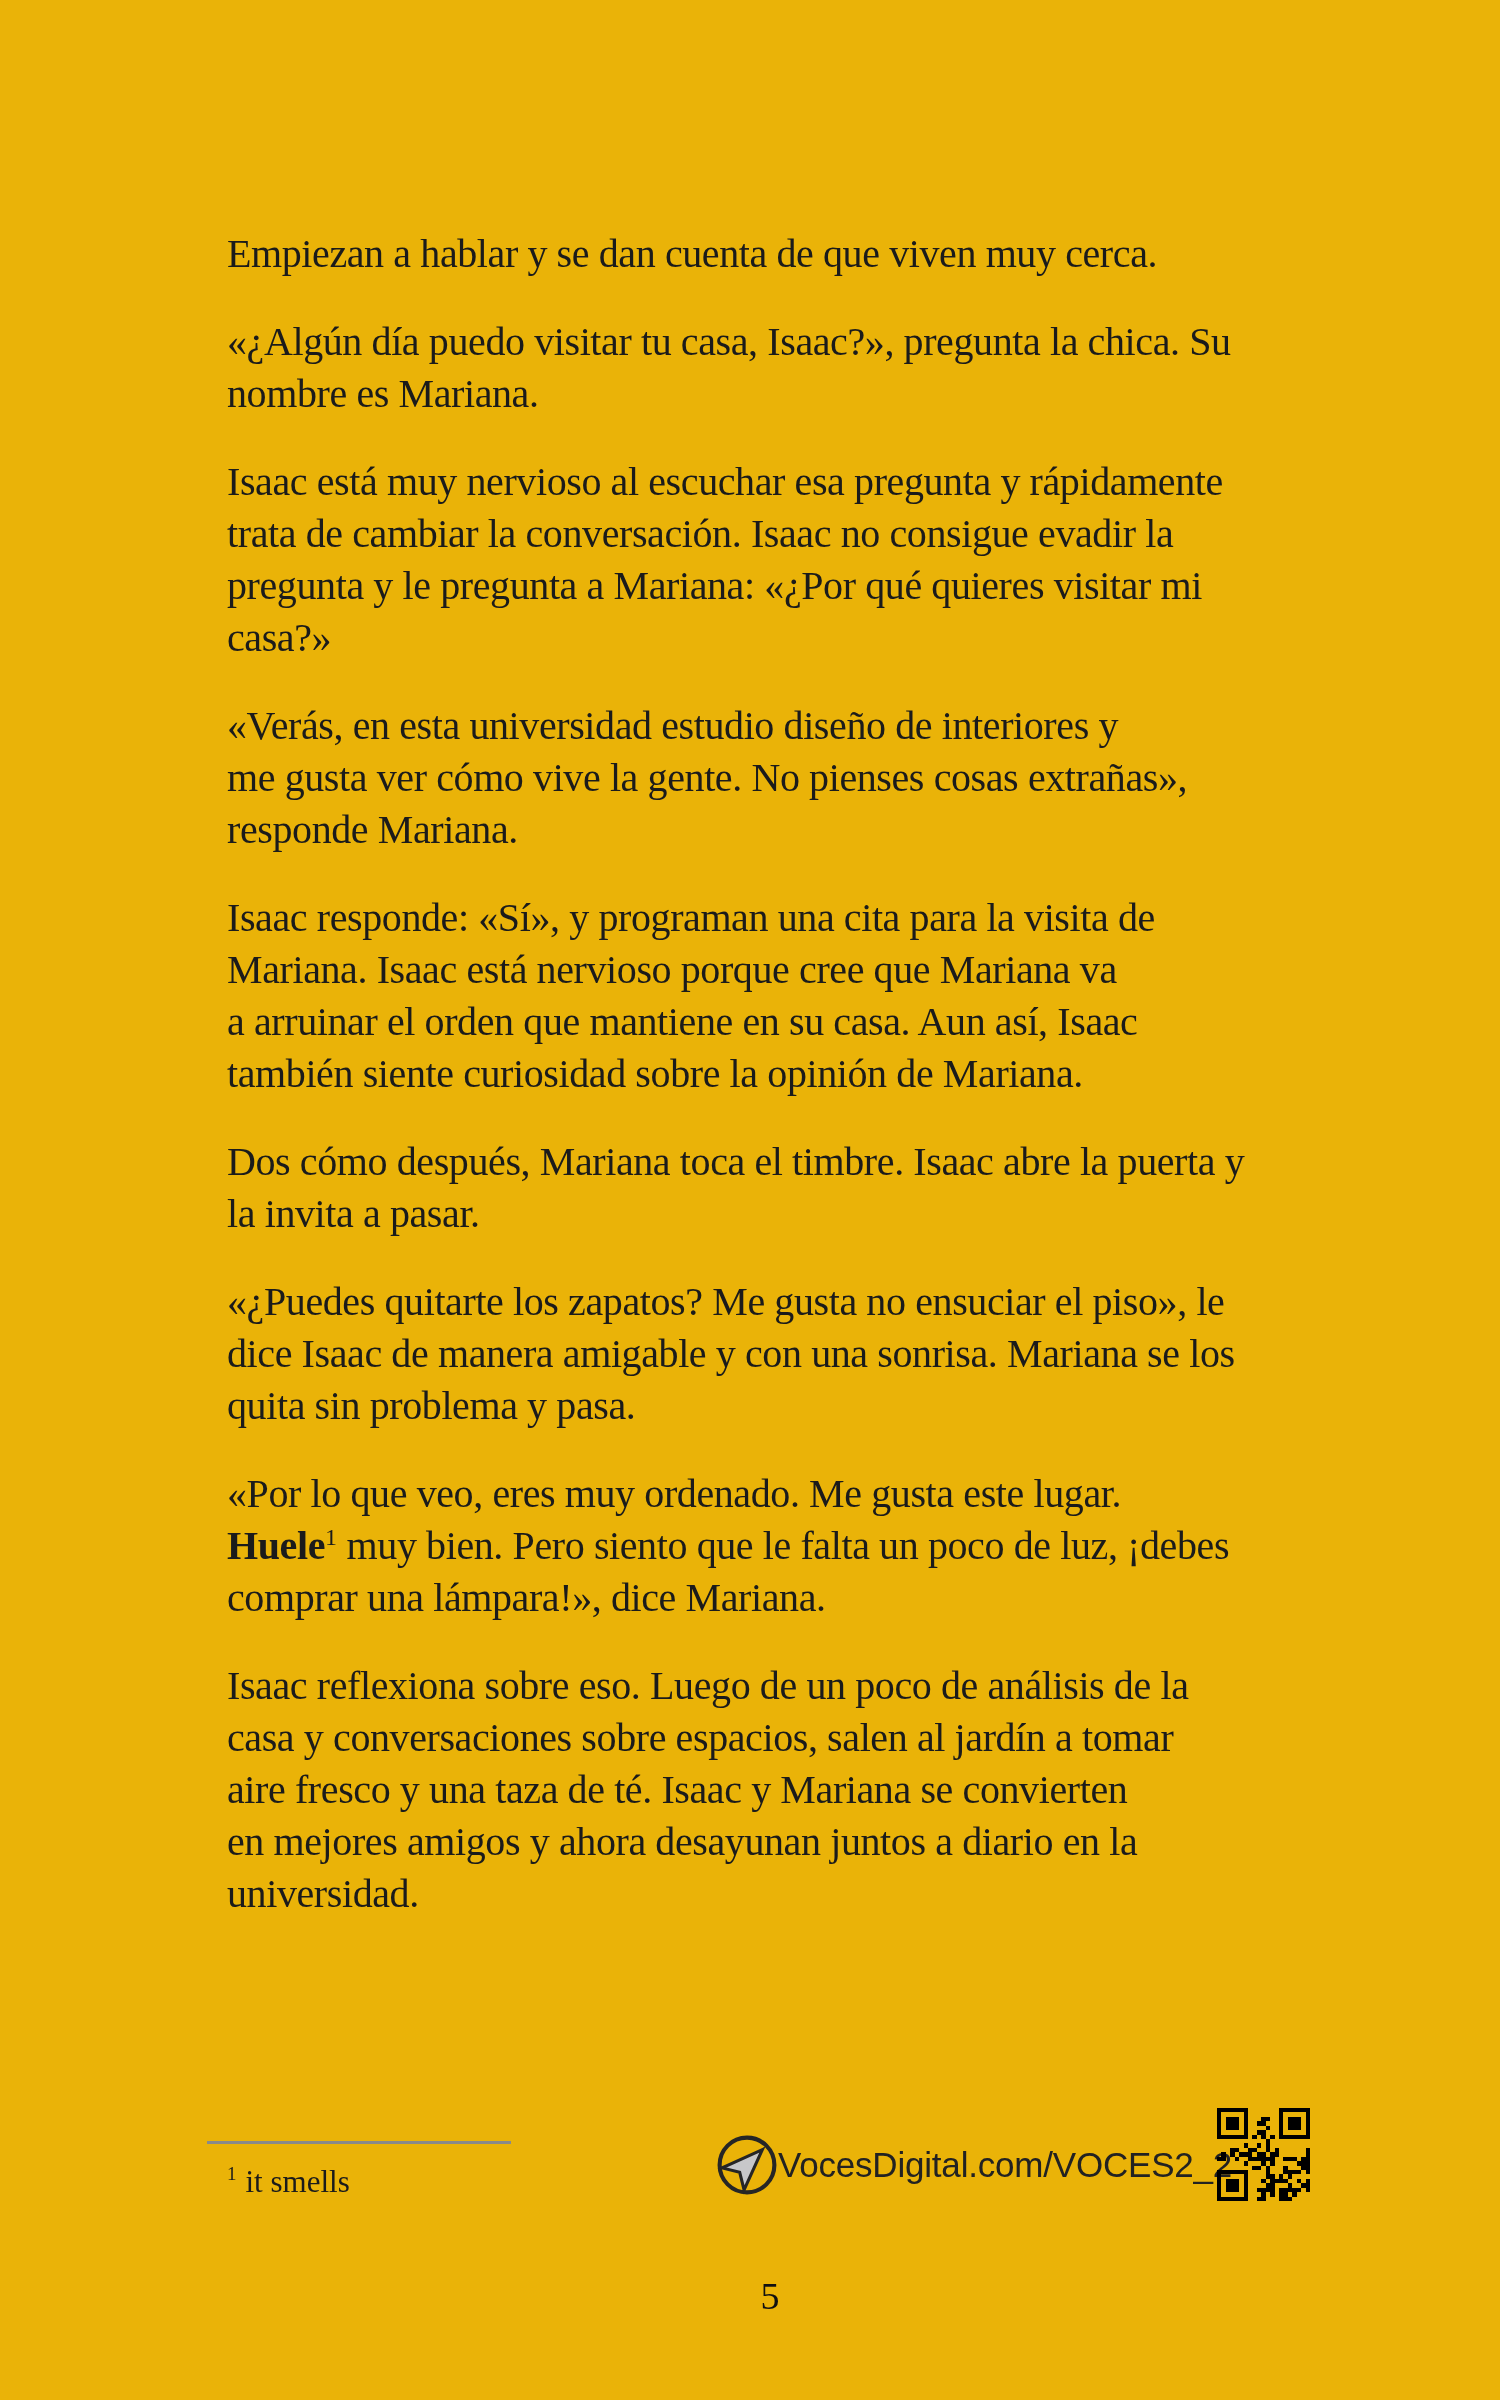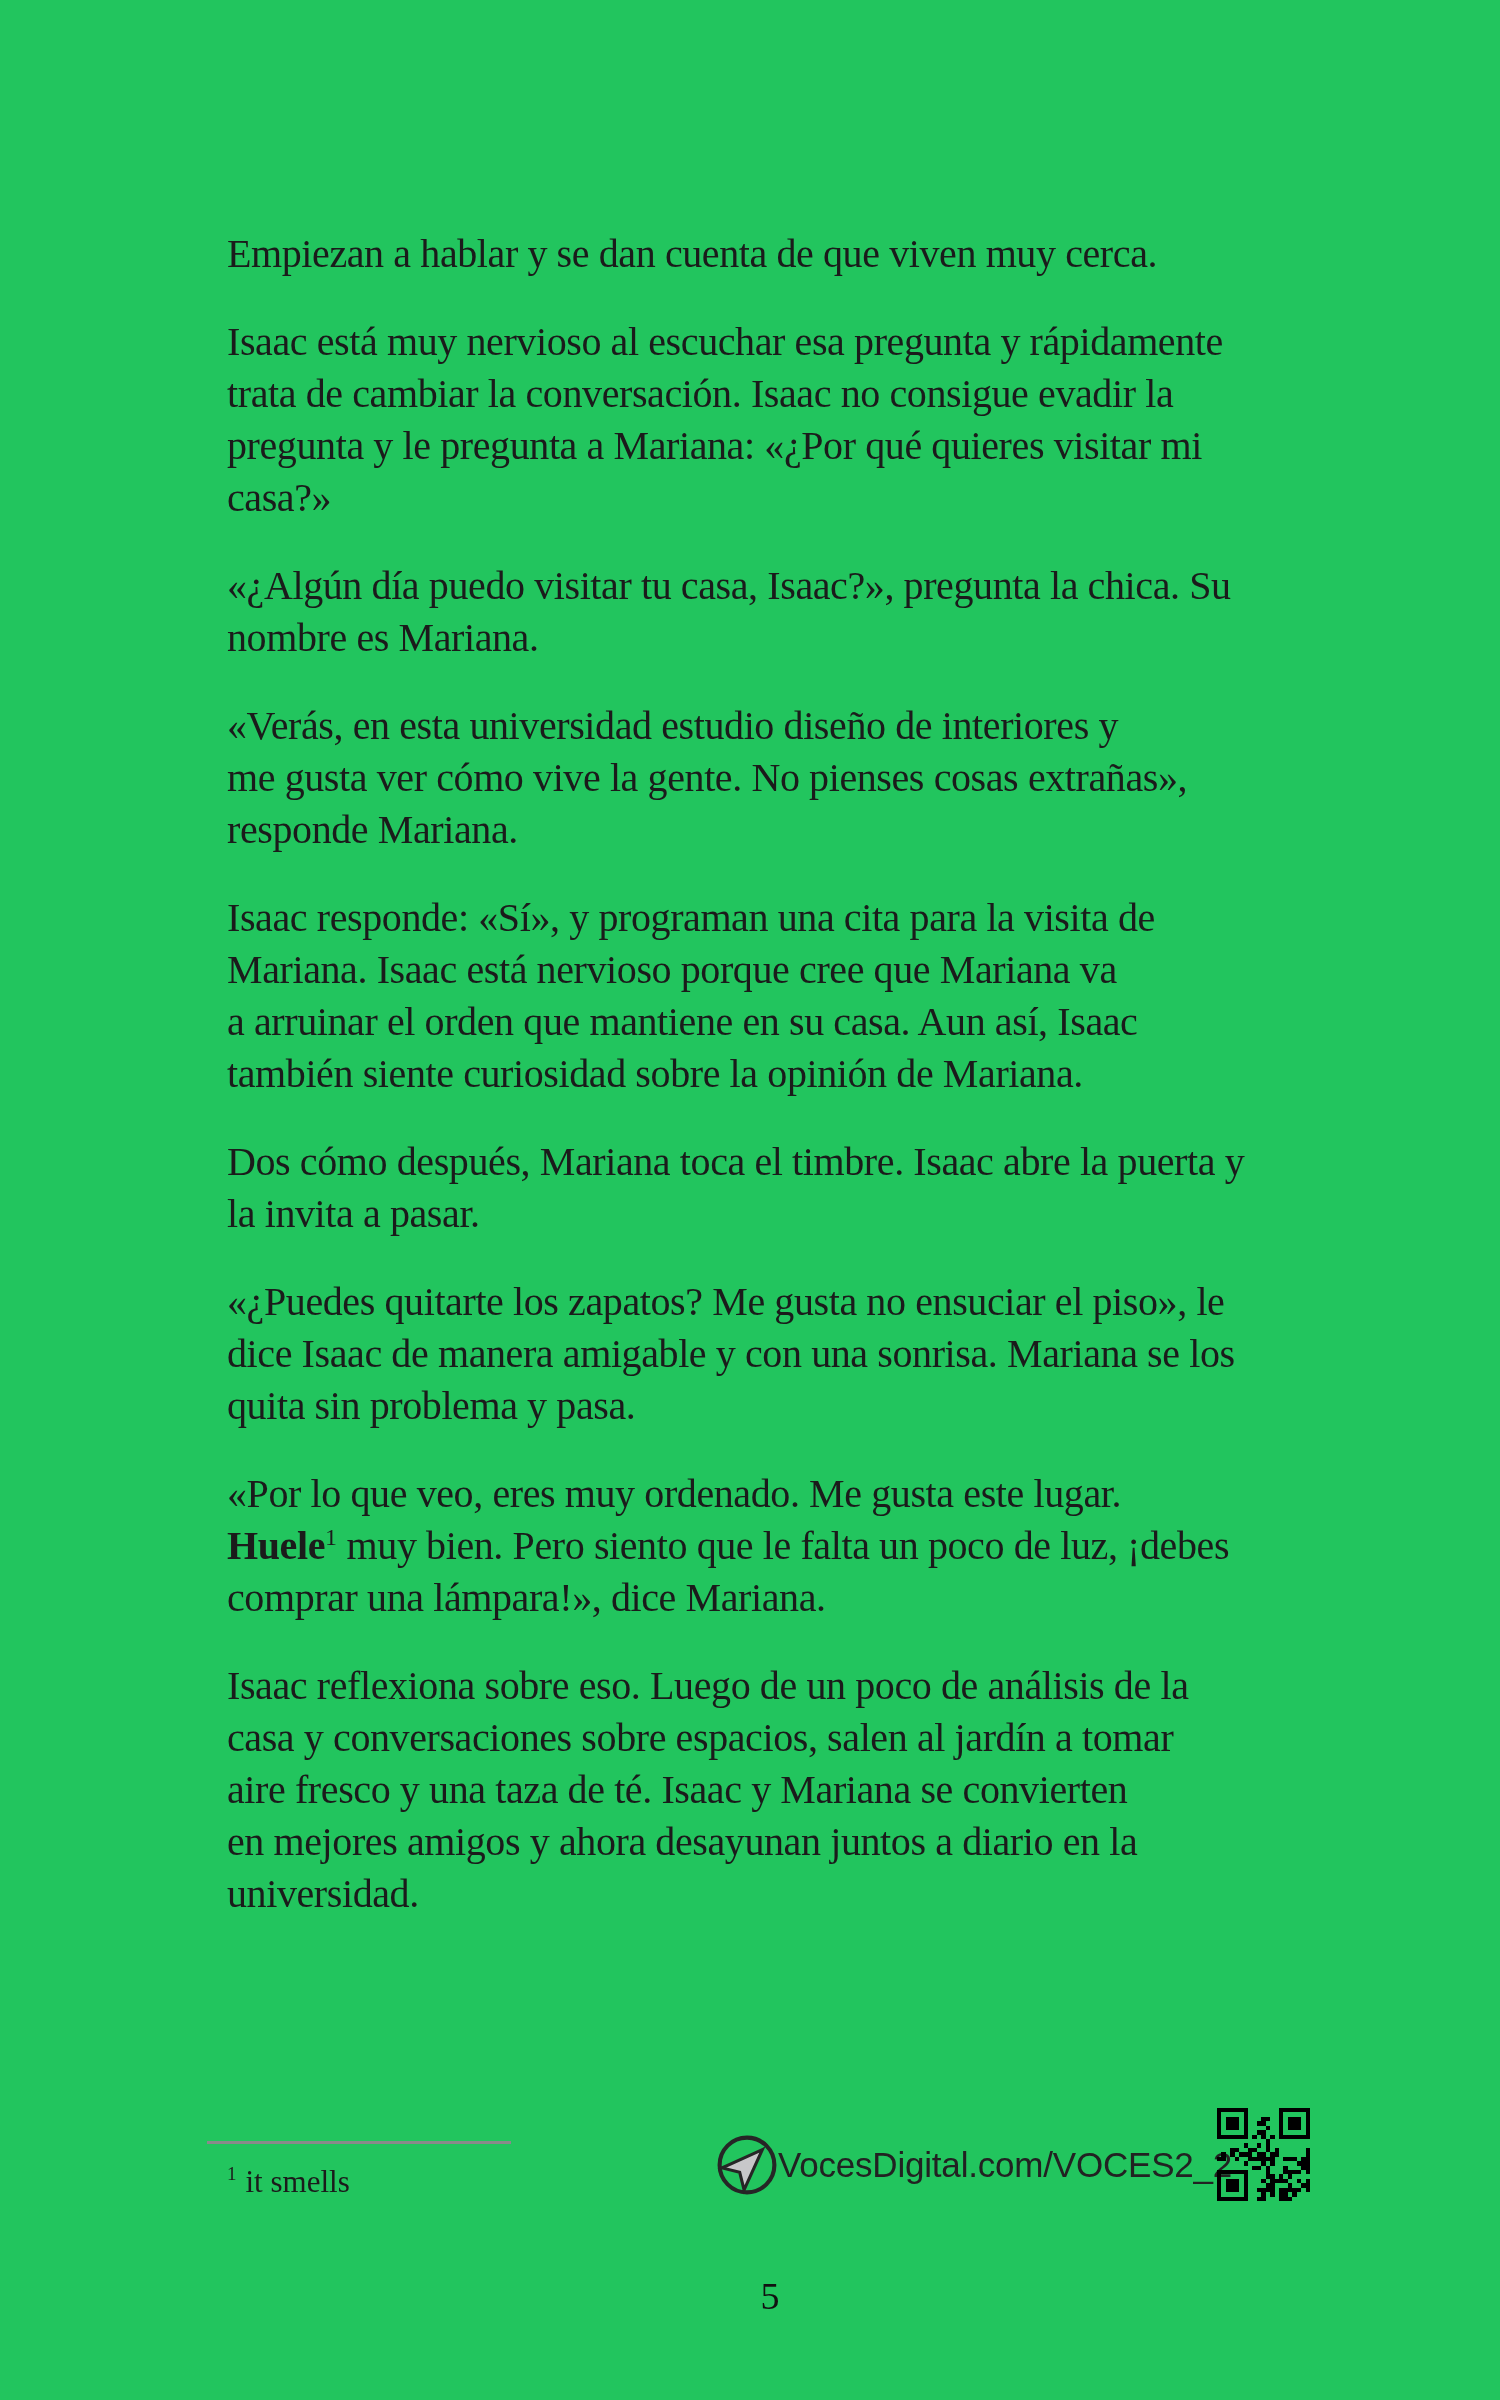--- a/index.html
+++ b/index.html
@@ -4,21 +4,21 @@
 <style>
   html, body {
     margin: 0;
     padding: 0;
     background: #ffffff;
   }
   .page {
     position: relative;
     width: 1500px;
     height: 2400px;
-    background: #22c55e;
+    background: #eab308;
     overflow: hidden;
     font-family: "Liberation Serif", "DejaVu Serif", serif;
     color: #1b1b1b;
   }
   
   .story {
     position: absolute;
     left: 227px;
     top: 228px;
     width: 1273px;
@@ -98,26 +98,26 @@
     color: #111111;
   }
 </style>
 </head>
 <body>
 
 <div class="page">
 
   <main class="story">
     <p>Empiezan a hablar y se dan cuenta de que viven muy cerca.</p>
+    <p>«¿Algún día puedo visitar tu casa, Isaac?», pregunta la chica. Su
+nombre es Mariana.</p>
     <p>Isaac está muy nervioso al escuchar esa pregunta y rápidamente
 trata de cambiar la conversación. Isaac no consigue evadir la
 pregunta y le pregunta a Mariana: «¿Por qué quieres visitar mi
 casa?»</p>
-    <p>«¿Algún día puedo visitar tu casa, Isaac?», pregunta la chica. Su
-nombre es Mariana.</p>
     <p>«Verás, en esta universidad estudio diseño de interiores y
 me gusta ver cómo vive la gente. No pienses cosas extrañas»,
 responde Mariana.</p>
     <p>Isaac responde: «Sí», y programan una cita para la visita de
 Mariana. Isaac está nervioso porque cree que Mariana va
 a arruinar el orden que mantiene en su casa. Aun así, Isaac
 también siente curiosidad sobre la opinión de Mariana.</p>
     <p>Dos cómo después, Mariana toca el timbre. Isaac abre la puerta y
 la invita a pasar.</p>
     <p>«¿Puedes quitarte los zapatos? Me gusta no ensuciar el piso», le

